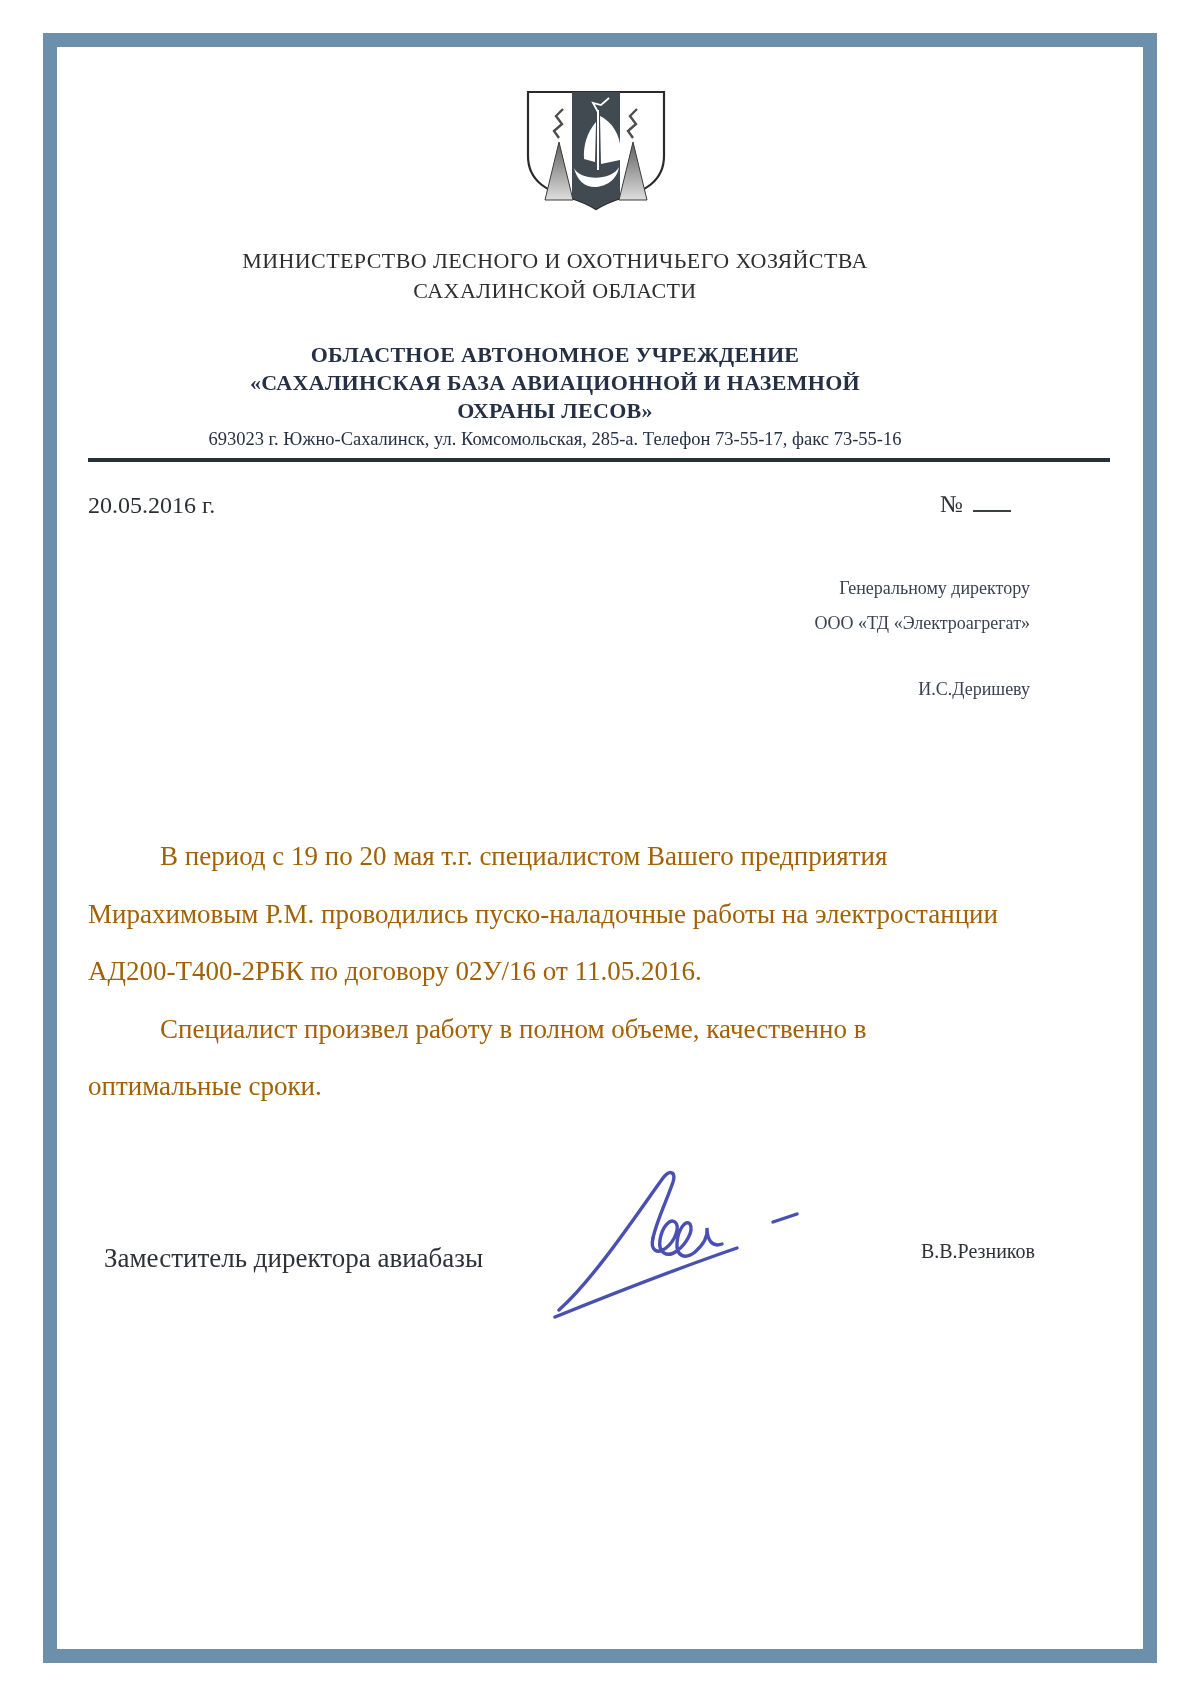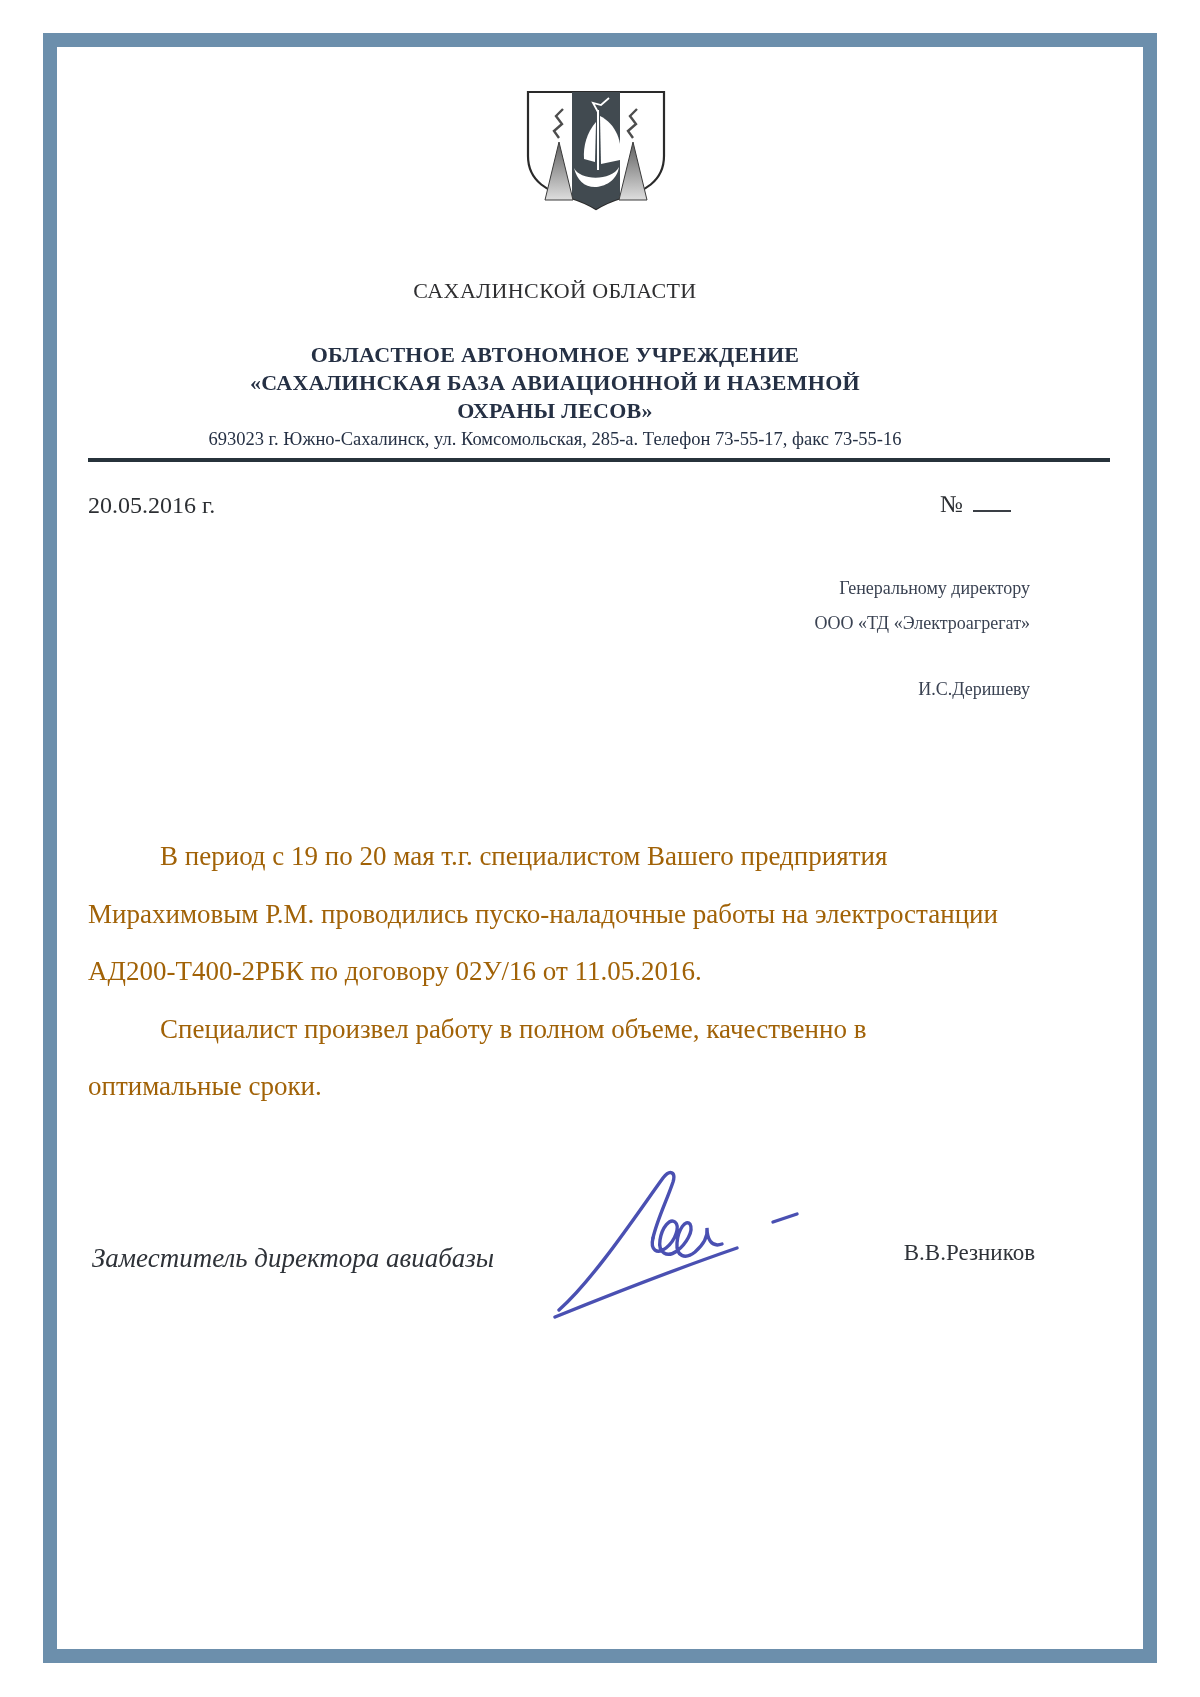--- a/index.html
+++ b/index.html
@@ -24,22 +24,22 @@
   .address{font-size:18.5px;color:#253044;}
   .rule{position:absolute;left:88px;top:458px;width:1022px;height:4px;background:#27333b;}
   .date{left:88px;top:492px;font-size:24px;color:#2c2f33;}
   .numline{left:940px;top:490px;font-size:24px;color:#2c2f33;white-space:nowrap;}
   .num-blank{display:inline-block;width:38px;height:20px;margin-left:10px;border-bottom:2.5px solid #3a3f45;}
   .addr-line{right:170px;text-align:right;font-size:18px;color:#3a4252;white-space:nowrap;}
   .doc-title{left:85px;width:940px;top:748px;text-align:center;font-size:28px;color:#33383f;}
   .body-block{left:88px;top:828px;width:1040px;font-size:27px;color:#a16207;}
   .body-line{display:block;line-height:57.5px;white-space:nowrap;text-align:left;}
   .indent{padding-left:72px;}
-  .sig-label{left:92px;top:1243px;font-size:27px;color:#2e3238;white-space:nowrap;font-style:italic;}
-  .sig-name{right:165px;top:1240px;font-size:23px;color:#2e3238;white-space:nowrap;}
+  .sig-label{left:104px;top:1243px;font-size:27px;color:#2e3238;white-space:nowrap;}
+  .sig-name{right:165px;top:1240px;font-size:20px;color:#2e3238;white-space:nowrap;}
   .sig-svg{left:545px;top:1160px;}
 </style>
 </head>
 <body>
 
 <div class="sheet">
 
   <div class="frame" style="border-color: rgb(108, 143, 172);"></div>
 
   <svg class="abs" style="left:523px;top:88px;" width="146" height="124" viewBox="0 0 146 124">
@@ -63,20 +63,21 @@
       <path d="M51,80 C57,93 89,93 96,79 C94,93 81,99 72,99 C61,99 54,92 51,80 Z" fill="#ffffff"></path>
     </g>
 
     <path d="M36,54 L50,112 L22,112 Z" fill="url(#volGrad)" stroke="#3a3a3a" stroke-width="1"></path>
     <path d="M36,50 L31,43 L39,36 L33,28 L40,21" fill="none" stroke="#4d4d4d" stroke-width="2.4"></path>
 
     <path d="M110,54 L124,112 L96,112 Z" fill="url(#volGrad)" stroke="#3a3a3a" stroke-width="1"></path>
     <path d="M110,50 L105,43 L113,36 L107,28 L114,21" fill="none" stroke="#4d4d4d" stroke-width="2.4"></path>
   </svg>
 
+  <div class="abs center-col ministry" style="top:246px;">МИНИСТЕРСТВО ЛЕСНОГО И ОХОТНИЧЬЕГО ХОЗЯЙСТВА</div>
   <div class="abs center-col ministry" style="top:276px;">САХАЛИНСКОЙ ОБЛАСТИ</div>
 
   <div class="abs center-col orgname" style="top:341px;">ОБЛАСТНОЕ АВТОНОМНОЕ УЧРЕЖДЕНИЕ</div>
   <div class="abs center-col orgname" style="top:369px;">«САХАЛИНСКАЯ БАЗА АВИАЦИОННОЙ И НАЗЕМНОЙ</div>
   <div class="abs center-col orgname" style="top:397px;">ОХРАНЫ ЛЕСОВ»</div>
 
   <div class="abs center-col address" style="top:429px;">693023 г. Южно-Сахалинск, ул. Комсомольская, 285-а. Телефон 73-55-17, факс 73-55-16</div>
 
   <div class="rule"></div>
 

